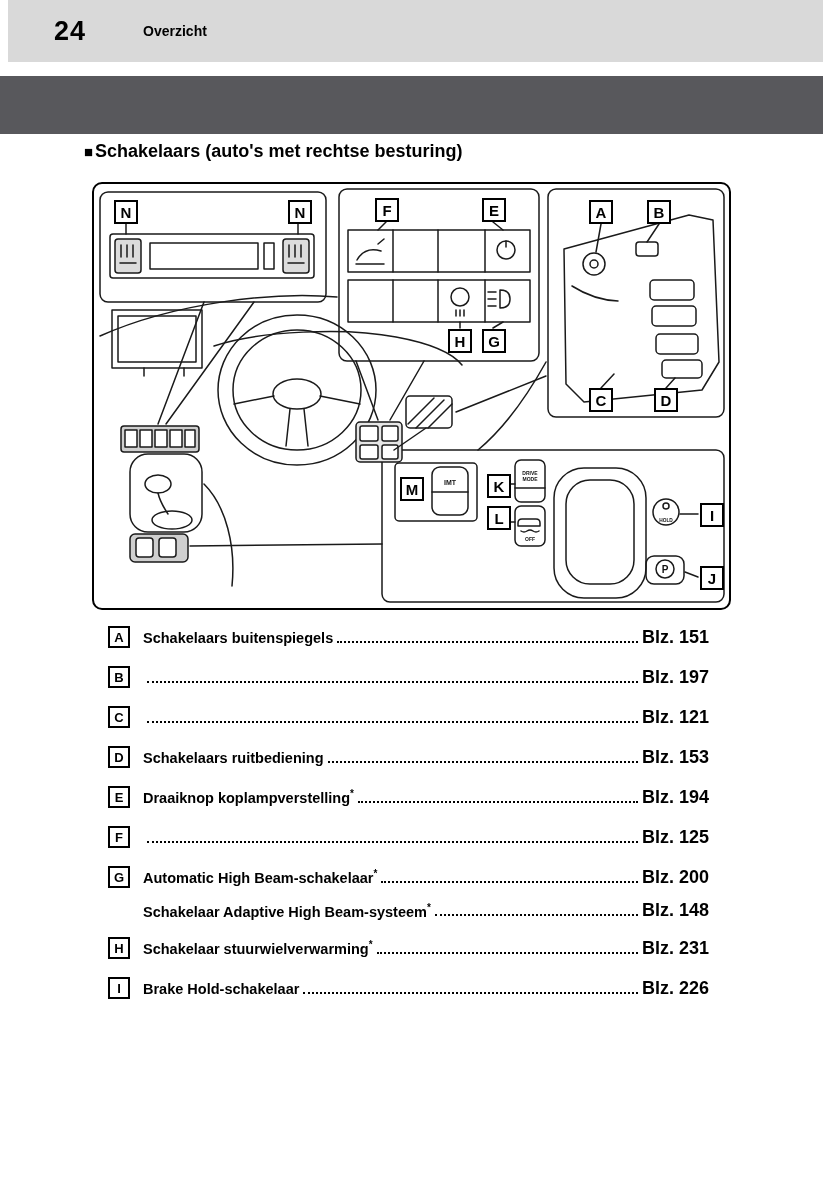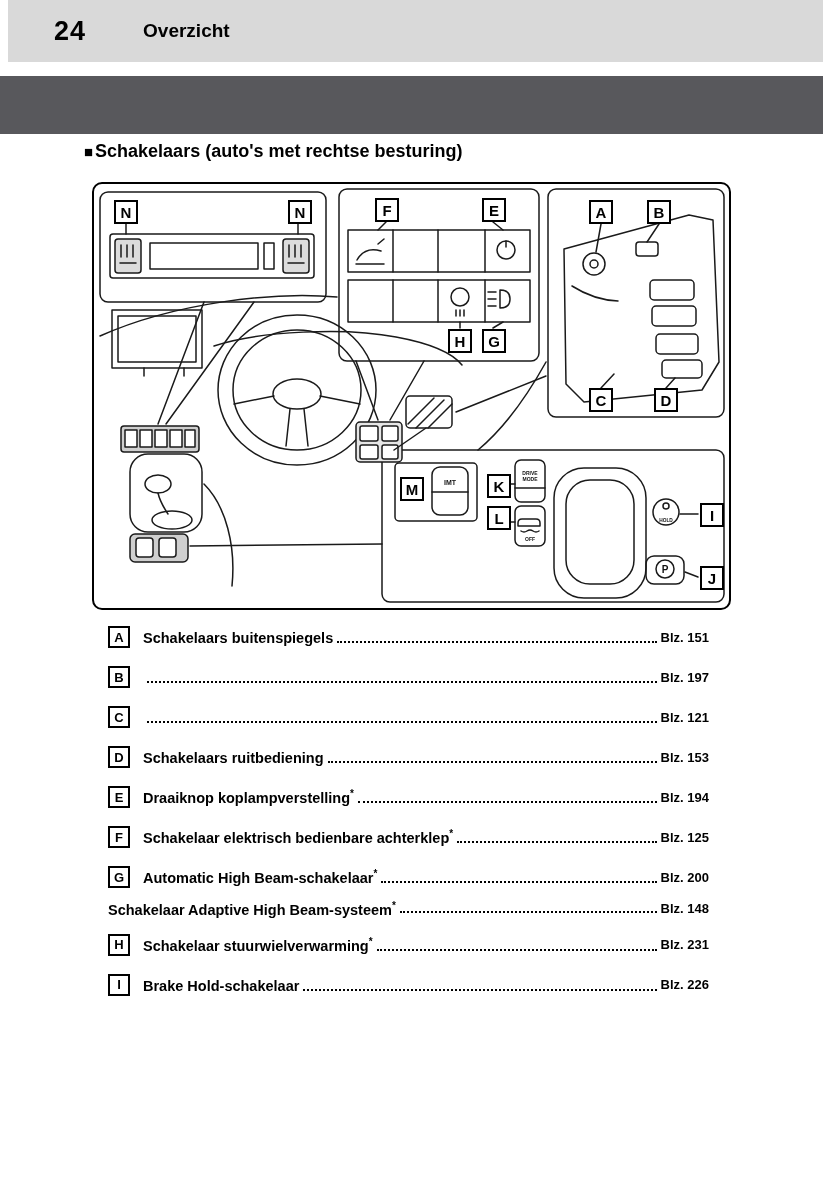--- a/index.html
+++ b/index.html
@@ -2,40 +2,40 @@
 <html><head>
 <meta charset="utf-8">
 <style>
   html,body{margin:0;padding:0;}
   body{
     width:823px;height:1191px;position:relative;background:#ffffff;color:#000;
     font-family:"Liberation Sans",sans-serif;overflow:hidden;
   }
   .page-header{position:absolute;top:0;left:8px;width:823px;height:62px;background:#d9d9d9;display:flex;align-items:center;}
   .page-number{font-size:27px;font-weight:bold;margin-left:46px;letter-spacing:1px;}
-  .header-title{font-size:19px;font-weight:bold;margin-left:57px;}
+  .header-title{font-size:14px;font-weight:bold;margin-left:57px;}
   .chapter-band{position:absolute;top:76px;left:0;width:823px;height:58px;background:#58585c;}
   .section-title{position:absolute;top:141px;left:84px;margin:0;font-size:18px;font-weight:bold;display:flex;align-items:center;}
   .section-title .bullet{font-size:15px;margin-right:2px;line-height:1;}
   
   .diagram{position:absolute;top:182px;left:92px;width:639px;height:428px;border:2px solid #000;border-radius:10px;box-sizing:border-box;background:#fff;}
   .diagram svg{position:absolute;left:0;top:0;}
   .callout{position:absolute;width:24px;height:24px;border:2px solid #000;background:#fff;box-sizing:border-box;
     display:flex;align-items:center;justify-content:center;font-size:15px;font-weight:bold;z-index:3;}
   svg text{font-family:"Liberation Sans",sans-serif;font-weight:bold;fill:#111;}
   
   .legend{position:absolute;top:626px;left:108px;width:601px;}
   .legend-row{display:flex;align-items:center;margin-bottom:18px;}
   .legend-letter{width:22px;height:22px;border:2px solid #000;box-sizing:border-box;flex:none;
     display:flex;align-items:center;justify-content:center;font-size:13px;font-weight:bold;margin-right:13px;}
   .legend-label{font-size:14.5px;font-weight:bold;white-space:nowrap;}
   .legend-label sup{font-size:10px;}
   .leader{flex:1;border-bottom:2.5px dotted #000;margin:0 4px 5px 4px;align-self:flex-end;min-width:18px;}
-  .legend-page{font-size:13px;font-weight:bold;white-space:nowrap;}
-  .legend-sub{margin-top:-6px;margin-bottom:16px;}
+  .legend-page{font-size:18px;font-weight:bold;white-space:nowrap;}
+  .legend-sub{margin-left:35px;margin-top:-6px;margin-bottom:16px;}
 </style>
 </head>
 <body>
 
 <header class="page-header">
   <div class="page-number">24</div>
   <div class="header-title">Overzicht</div>
 </header>
 
 <div class="chapter-band"></div>
@@ -224,21 +224,20 @@
 
   <div class="legend-row">
     <div class="legend-letter">E</div>
     <div class="legend-label"><span>Draaiknop koplampverstelling</span><sup>*</sup></div>
     <div class="leader"></div>
     <div class="legend-page">Blz. 194</div>
   </div>
 
   <div class="legend-row">
     <div class="legend-letter">F</div>
-    <div class="legend-label"><span>Schakelaar elektrisch bedienbare achterklep</span><sup>*</sup></div>
     <div class="leader"></div>
     <div class="legend-page">Blz. 125</div>
   </div>
 
   <div class="legend-row">
     <div class="legend-letter">G</div>
     <div class="legend-label"><span>Automatic High Beam-schakelaar</span><sup>*</sup></div>
     <div class="leader"></div>
     <div class="legend-page">Blz. 200</div>
   </div>

